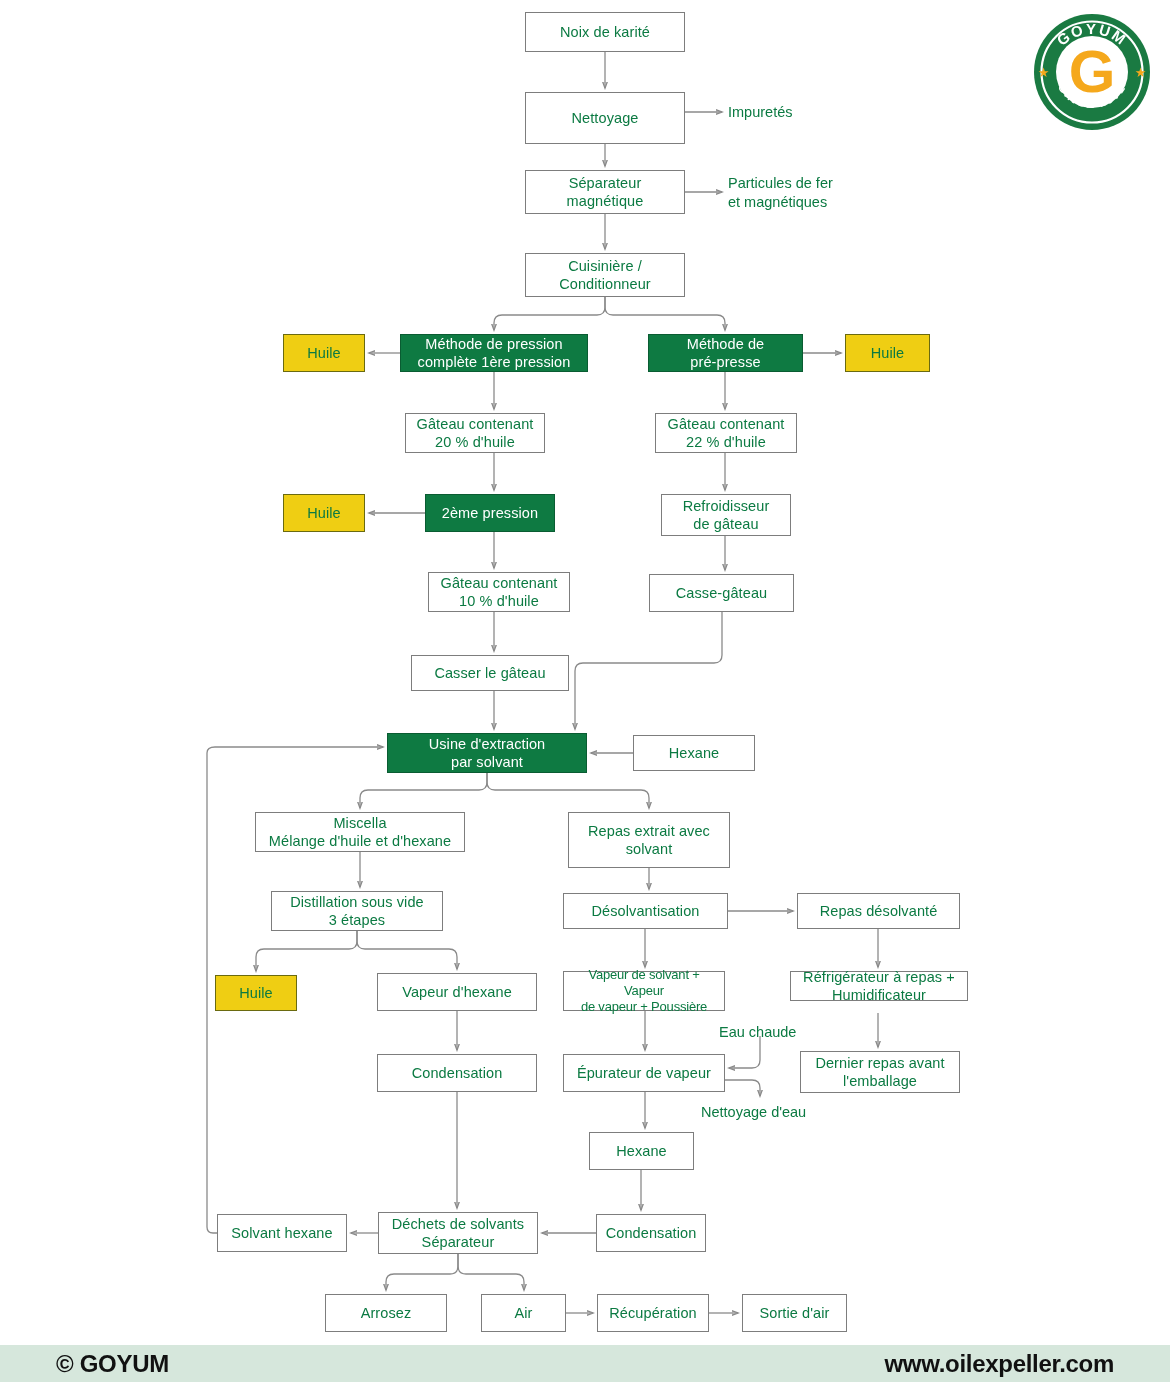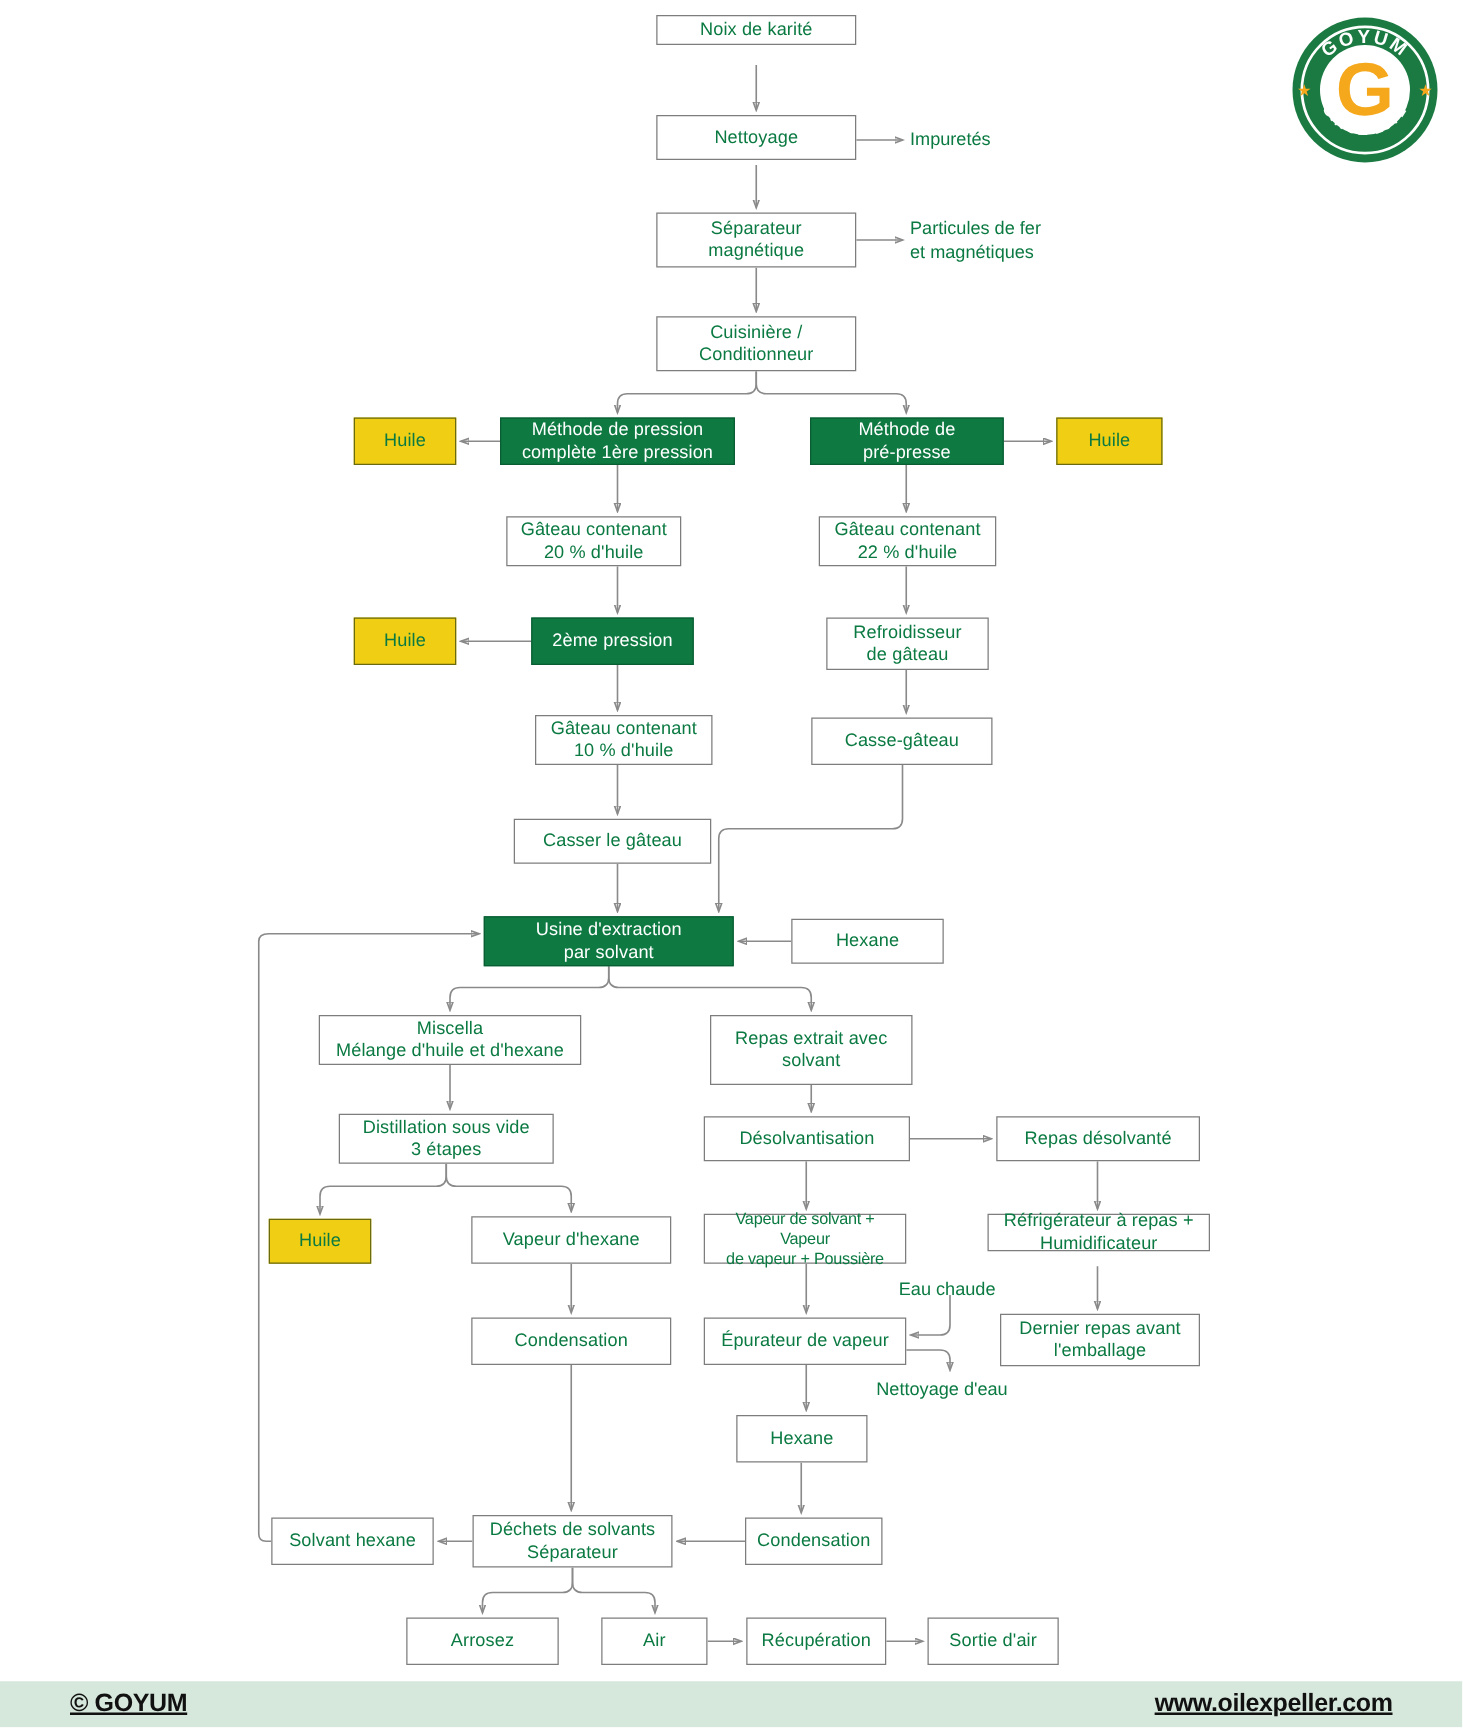--- a/index.html
+++ b/index.html
@@ -83,23 +83,22 @@
     left:0; top:1345px;
     width:1170px; height:37px;
     background:#d6e7dc;
     display:flex;
     align-items:center;
     justify-content:space-between;
   }
   #footer .f-txt{
     color:#111111;
     font-weight:bold;
-    font-size:20px;
+    font-size:24px;
     letter-spacing:-0.3px;
-    text-decoration:underline;
   }
   #footer .f-left{ margin-left:56px; }
   #footer .f-right{ margin-right:56px; }
 </style>
 </head>
 <body>
 
 <div id="page">
 
   <svg id="wires" viewBox="0 0 1170 1345">
@@ -168,22 +167,22 @@
     <path d="M217,1233 L213,1233 Q207,1233 207,1227 L207,753 Q207,747 215,747 L383,747" marker-end="url(#arw)"></path>
 
     <path d="M458,1254 L458,1266 Q458,1274 450,1274 L394,1274 Q386,1274 386,1282 L386,1290" marker-end="url(#arw)"></path>
     <path d="M458,1254 L458,1266 Q458,1274 466,1274 L516,1274 Q524,1274 524,1282 L524,1290" marker-end="url(#arw)"></path>
 
     <line x1="566" y1="1313" x2="593" y2="1313" marker-end="url(#arw)"></line>
     <line x1="709" y1="1313" x2="738" y2="1313" marker-end="url(#arw)"></line>
   </svg>
 
   <div id="nodes-layer">
-      <div class="node white" style="left: 525px; top: 12px; width: 160px; height: 24px;">Noix de karité</div>
-      <div class="node white" style="left: 525px; top: 92px; width: 160px; height: 36px;">Nettoyage</div>
+      <div class="node white" style="left: 525px; top: 12px; width: 160px; height: 40px;">Noix de karité</div>
+      <div class="node white" style="left: 525px; top: 92px; width: 160px; height: 52px;">Nettoyage</div>
       <div class="node white" style="left: 525px; top: 170px; width: 160px; height: 44px;">Séparateur
 magnétique</div>
       <div class="node white" style="left: 525px; top: 253px; width: 160px; height: 44px;">Cuisinière /
 Conditionneur</div>
       <div class="node green" style="left: 400px; top: 334px; width: 188px; height: 38px;">Méthode de pression
 complète 1ère pression</div>
       <div class="node green" style="left: 648px; top: 334px; width: 155px; height: 38px;">Méthode de
 pré-presse</div>
       <div class="node yellow" style="left: 283px; top: 334px; width: 82px; height: 38px;">Huile</div>
       <div class="node yellow" style="left: 845px; top: 334px; width: 85px; height: 38px;">Huile</div>

